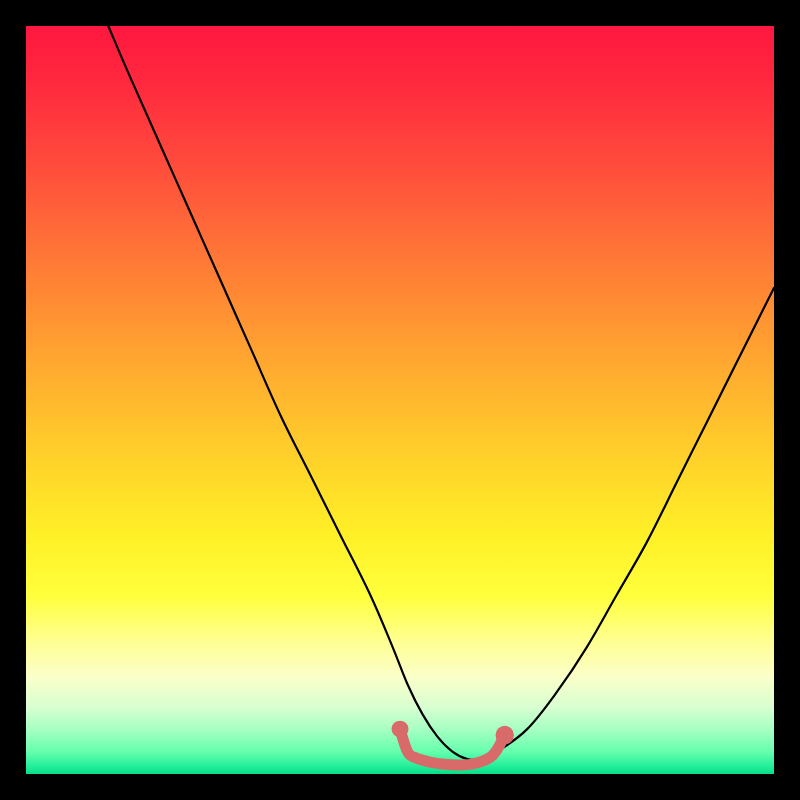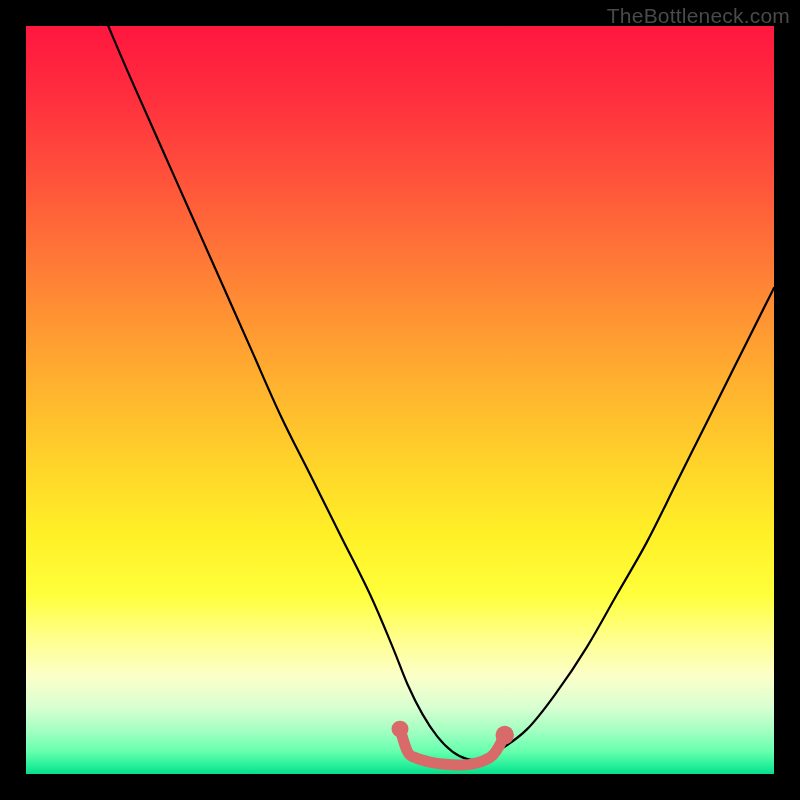--- a/index.html
+++ b/index.html
@@ -58,21 +58,20 @@
     position: absolute;
     left: 0; top: 0;
     width: 748px;
     height: 748px;
   }
 </style>
 </head>
 <body>
 
 <div class="frame">
-  <div class="watermark">TheBottleneck.com</div>
 
   <div class="plot">
     <svg class="curve" viewBox="0 0 748 748" preserveAspectRatio="none">
       <path id="main-curve" fill="none" stroke="#000" stroke-width="2.2" stroke-linecap="round" stroke-linejoin="round" d="M 82.28 0 C 86.31920000000001 9.424800000000003 95.29520000000002 30.817600000000002 104.72000000000001 52.360000000000014 C 114.1448 73.90240000000003 123.8688 95.44480000000007 134.64 119.68000000000006 C 145.41119999999998 143.91520000000006 153.7888 162.7648 164.56 187 C 175.3312 211.2352 183.70880000000002 230.08479999999997 194.48000000000002 254.32 C 205.2512 278.5552 213.6288 297.4048 224.4 321.64000000000004 C 235.1712 345.87520000000006 243.54880000000003 366.07120000000003 254.32000000000002 388.96000000000004 C 265.0912 411.84880000000004 273.46880000000004 427.2576 284.24 448.8 C 295.0112 470.3424 303.38879999999995 487.0976 314.15999999999997 508.64 C 324.9312 530.1824 334.65520000000004 548.284 344.08000000000004 568.48 C 353.50480000000005 588.676 359.788 604.6832 366.52 620.84 C 373.25199999999995 636.9968 376.0944 646.1224 381.48 658.24 C 386.86560000000003 670.3576 391.0544 678.7352 396.44 688.16 C 401.8256 697.5848 406.0144 703.868 411.40000000000003 710.6 C 416.78560000000004 717.332 420.97439999999995 721.5208 426.35999999999996 725.56 C 431.74559999999997 729.5991999999999 435.9344 731.6936 441.32 733.04 C 446.7056 734.3864 450.89439999999996 734.3864 456.28 733.04 C 461.6656 731.6936 463.1616 730.9455999999999 471.24 725.56 C 479.3184 720.1744 490.38880000000006 713.8912 501.16 703.12 C 511.9312 692.3488 520.3087999999999 680.5304 531.0799999999999 665.72 C 541.8512 650.9096000000001 550.2288 638.3432 561 620.84 C 571.7712 603.3368 580.1488 587.3296 590.9200000000001 568.48 C 601.6912000000001 549.6304 610.0687999999999 536.316 620.8399999999999 516.12 C 631.6111999999999 495.924 639.9888 477.82239999999996 650.76 456.28 C 661.5312 434.7376 669.9088 417.9824 680.6800000000001 396.44 C 691.4512000000001 374.8976 699.8288 358.14239999999995 710.6 336.59999999999997 C 721.3712 315.0576 733.788 290.224 740.52 276.76 C 747.252 263.296 746.6536 264.4928 748 261.8 "></path>
       <path id="highlight-band" fill="none" stroke="#d86a6a" stroke-width="11" stroke-linecap="round" stroke-linejoin="round" d="M 374 703.12 C 375.3464 707.1591999999999 378.7872 720.44368 381.48 725.56 C 384.17280000000005 730.6763199999999 384.92080000000004 729.65904 388.96000000000004 731.544 C 392.99920000000003 733.42896 398.5344 734.82024 403.92 736.032 C 409.3056 737.2437600000001 413.49440000000004 737.73744 418.88000000000005 738.276 C 424.26560000000006 738.8145599999999 428.45439999999996 739.15864 433.84 739.024 C 439.2256 738.88936 443.4144 738.8744 448.8 737.528 C 454.1856 736.1816 459.7208 734.10216 463.76 731.544 C 467.7992 728.9858399999999 468.5472 727.3552 471.24 723.316 C 473.93280000000004 719.2768000000001 477.3736 711.6621600000001 478.72 709.104 "></path>
       <g id="markers">
           <circle cx="374" cy="703.12" r="8.488" fill="#d86a6a"></circle>
           <circle cx="478.72" cy="709.104" r="9.236" fill="#d86a6a"></circle>
         </g>
     </svg>

